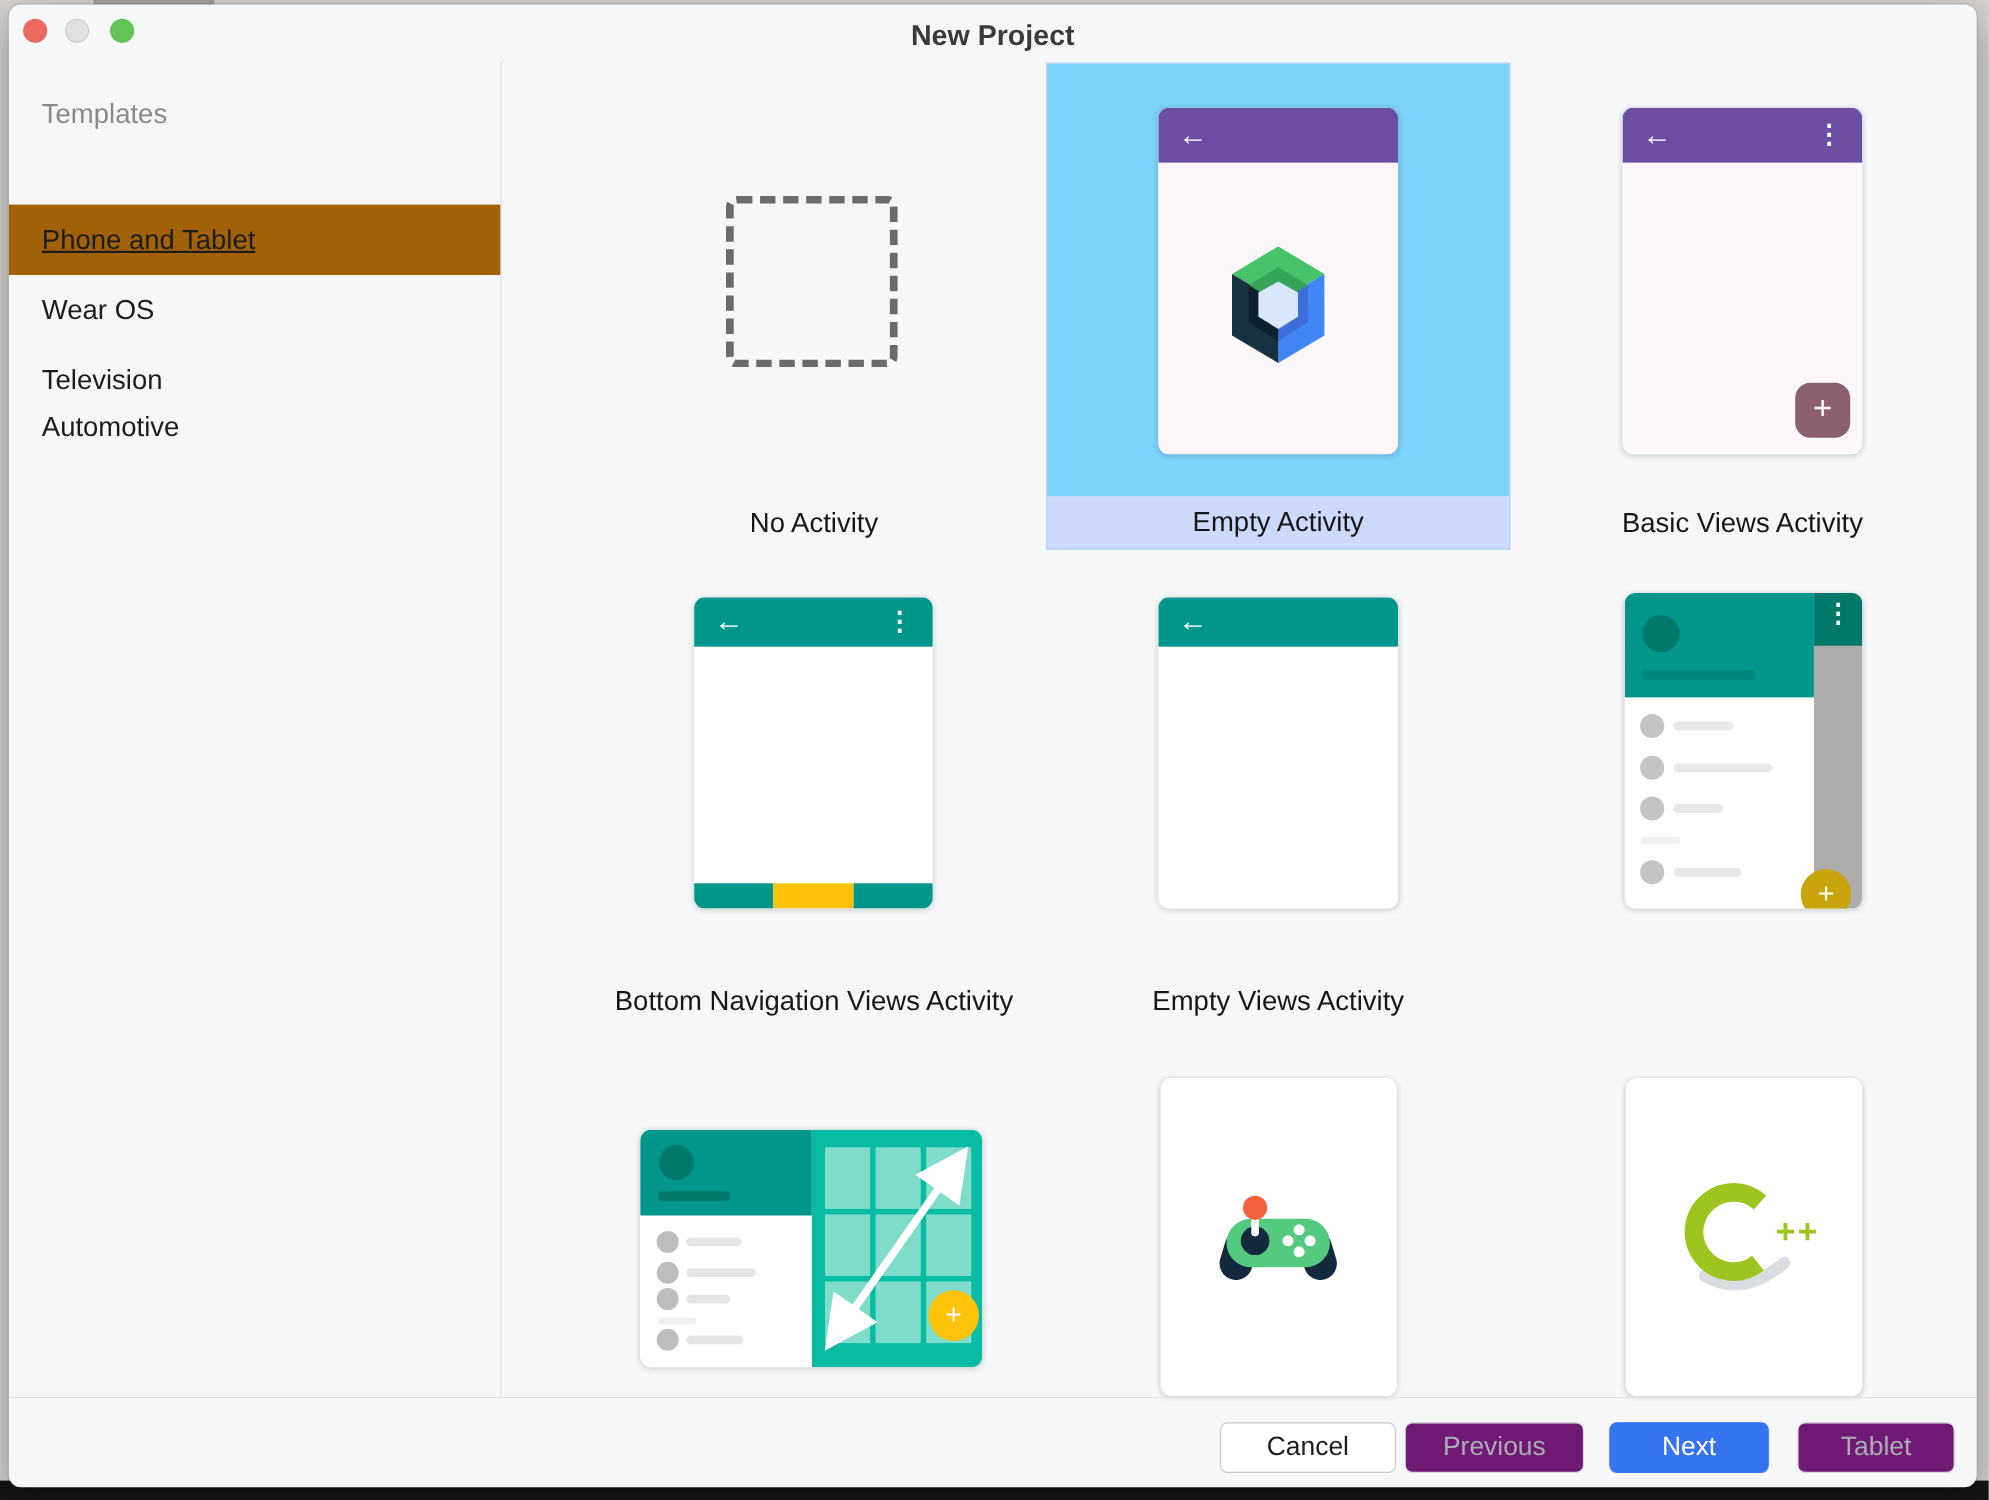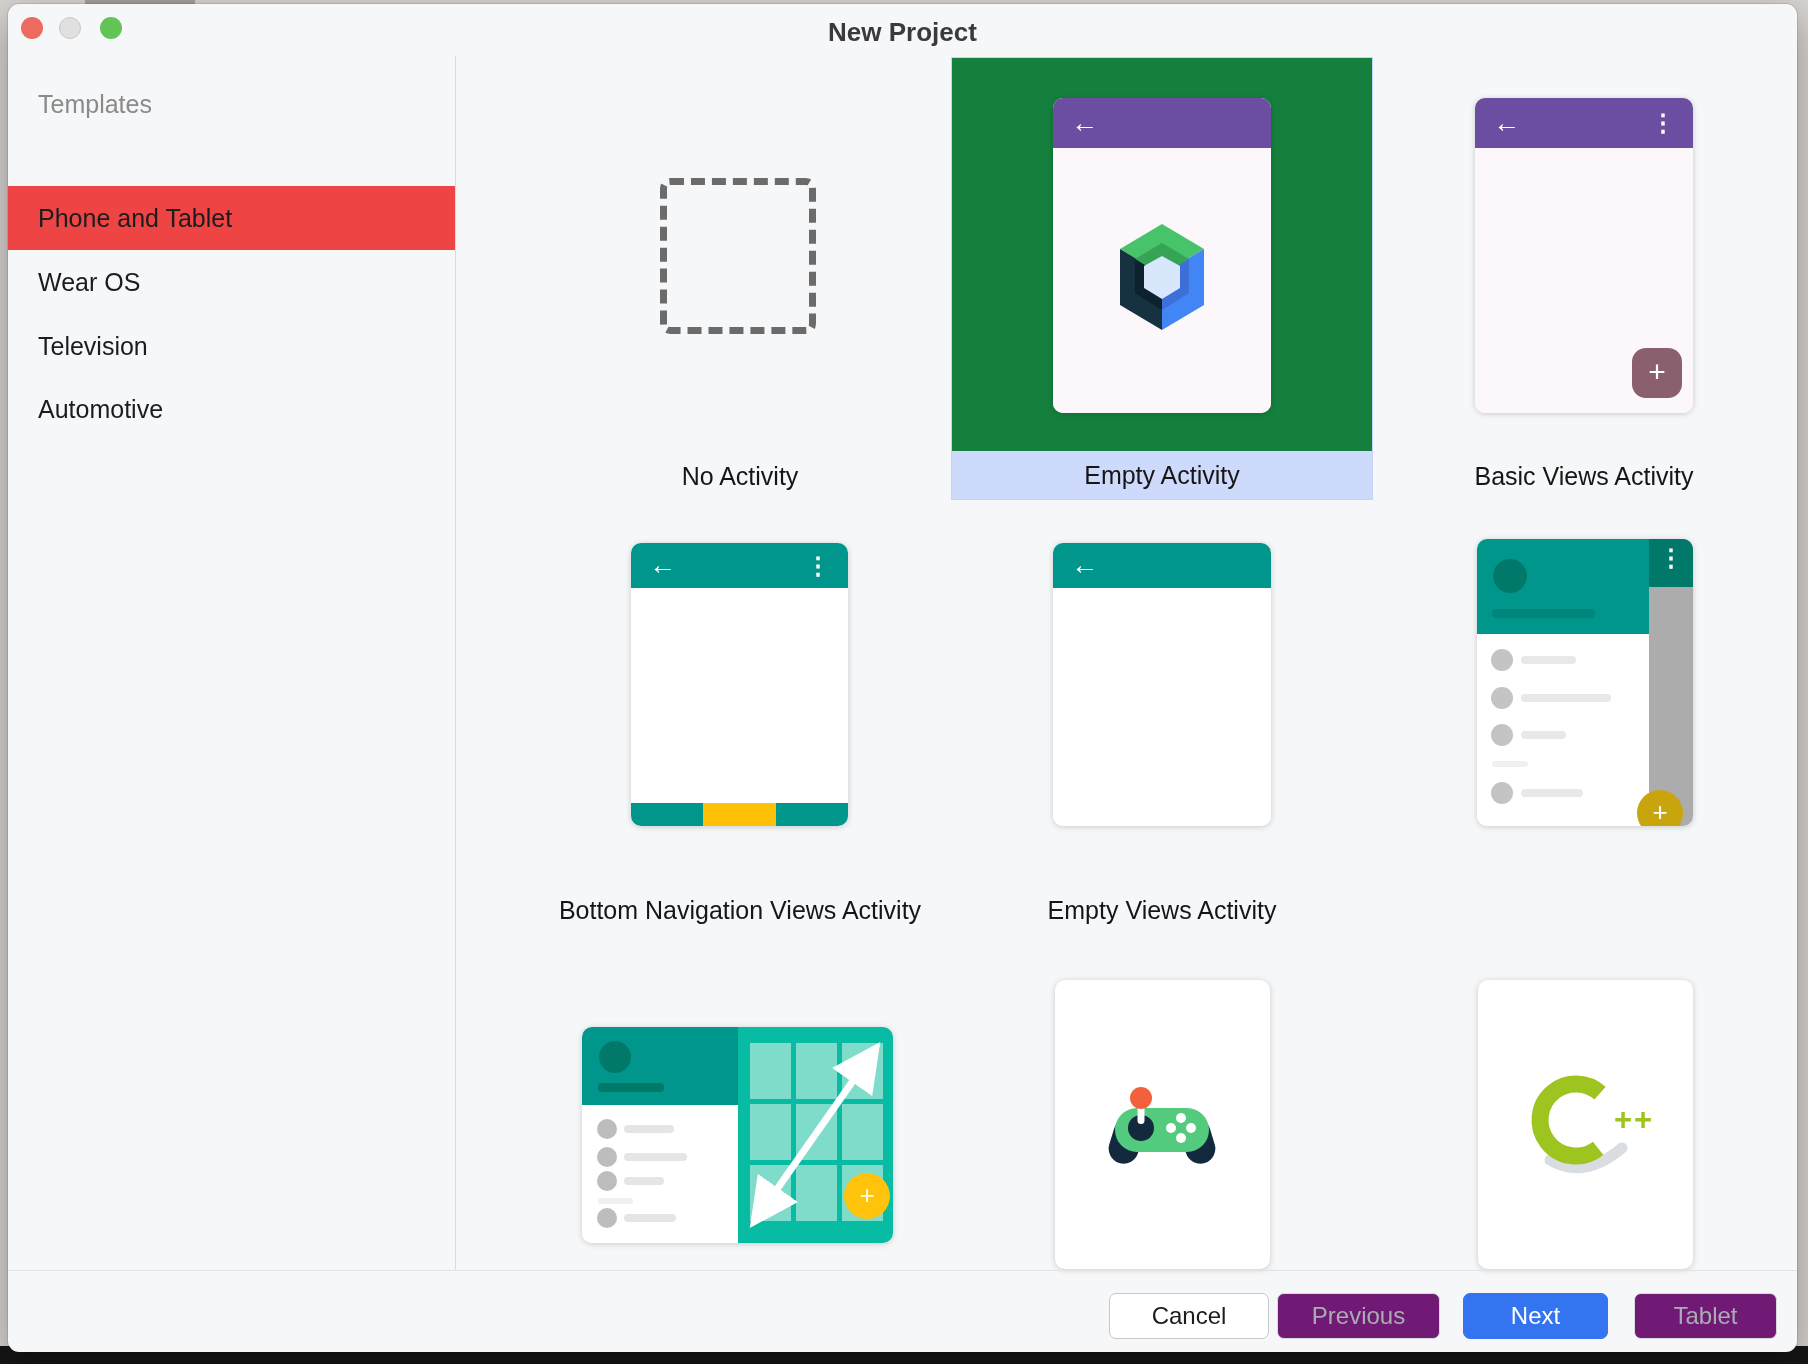--- a/index.html
+++ b/index.html
@@ -18,26 +18,26 @@
   .titlebar { position:absolute; left:0; top:0; right:0; height:52px; }
   .tl { position:absolute; top:13px; width:22px; height:22px; border-radius:50%; }
   .tl-close { left:13px;  background:#EC6A5F; }
   .tl-min   { left:51px;  background:#E0E0E0; border:1px solid #C8C8C8; }
   .tl-zoom  { left:92px;  background:#61C454; }
   .win-title { position:absolute; left:0; right:0; top:13px; text-align:center; font-size:26px; font-weight:bold; color:#3A3A3C; }
 
   
   .sidebar-header { position:absolute; left:30px; top:86px; font-size:25px; color:#8A8A8A; }
   .sidebar-item { position:absolute; left:0; width:447px; height:64px; line-height:64px; padding-left:30px; font-size:25px; cursor:default; }
-  .sidebar-item.selected { background:#ef4444; }
+  .sidebar-item.selected { background:#a16207;text-decoration:underline; }
   .v-divider { position:absolute; left:447px; top:52px; width:1px; height:1214px; background:#DBDBDB; }
 
   
   .tile-label { position:absolute; height:48px; width:422px; top:448px; text-align:center; line-height:48px; font-size:25px; color:#161616; }
-  .tile-selected { position:absolute; left:943px; top:53px; width:422px; height:443px; background:#15803d; border:1px solid #C2D4F8; }
+  .tile-selected { position:absolute; left:943px; top:53px; width:422px; height:443px; background:#7dd3fc; border:1px solid #C2D4F8; }
   .tile-selected .strip { position:absolute; left:0; right:0; bottom:0; height:48px; background:#CEDAFB; text-align:center; line-height:48px; font-size:25px; color:#161616; }
   .row2-label { position:absolute; top:885px; width:422px; height:42px; text-align:center; line-height:42px; font-size:25px; color:#161616; }
 
   .card { position:absolute; border-radius:10px; box-shadow:0 1px 6px rgba(0,0,0,.18); background:#fff; overflow:hidden; }
   .appbar { position:absolute; left:0; top:0; right:0; display:flex; align-items:center; padding:0 18px; color:#fff; }
   .appbar.purple { background:#6B4EA1; height:50px; }
   .appbar.teal   { background:#00968B; height:45px; }
   .back { font-size:27px; line-height:1; }
   .kebab { margin-left:auto; font-size:24px; font-weight:bold; letter-spacing:0; line-height:1; }
   .body-pink { position:absolute; left:0; top:50px; right:0; bottom:0; background:#FCF7FA; }
@@ -106,21 +106,21 @@
     <div class="tl tl-close"></div>
     <div class="tl tl-min"></div>
     <div class="tl tl-zoom"></div>
     <div class="win-title">New Project</div>
   </div>
 
   <div class="sidebar-header">Templates</div>
   <div class="sidebar-item selected" style="top:182px">Phone and Tablet</div>
   <div class="sidebar-item" style="top:246px">Wear OS</div>
   <div class="sidebar-item" style="top:310px">Television</div>
-  <div class="sidebar-item" style="top:373px">Automotive</div>
+  <div class="sidebar-item" style="top:352px">Automotive</div>
   <div class="v-divider"></div>
 
   <div class="dashed-square"></div>
   <div class="tile-label" style="left:521px">No Activity</div>
 
   <div class="tile-selected">
     <div class="strip">Empty Activity</div>
   </div>
   <div class="card" style="left:1045px; top:94px; width:218px; height:315px;">
     <div class="appbar purple">

